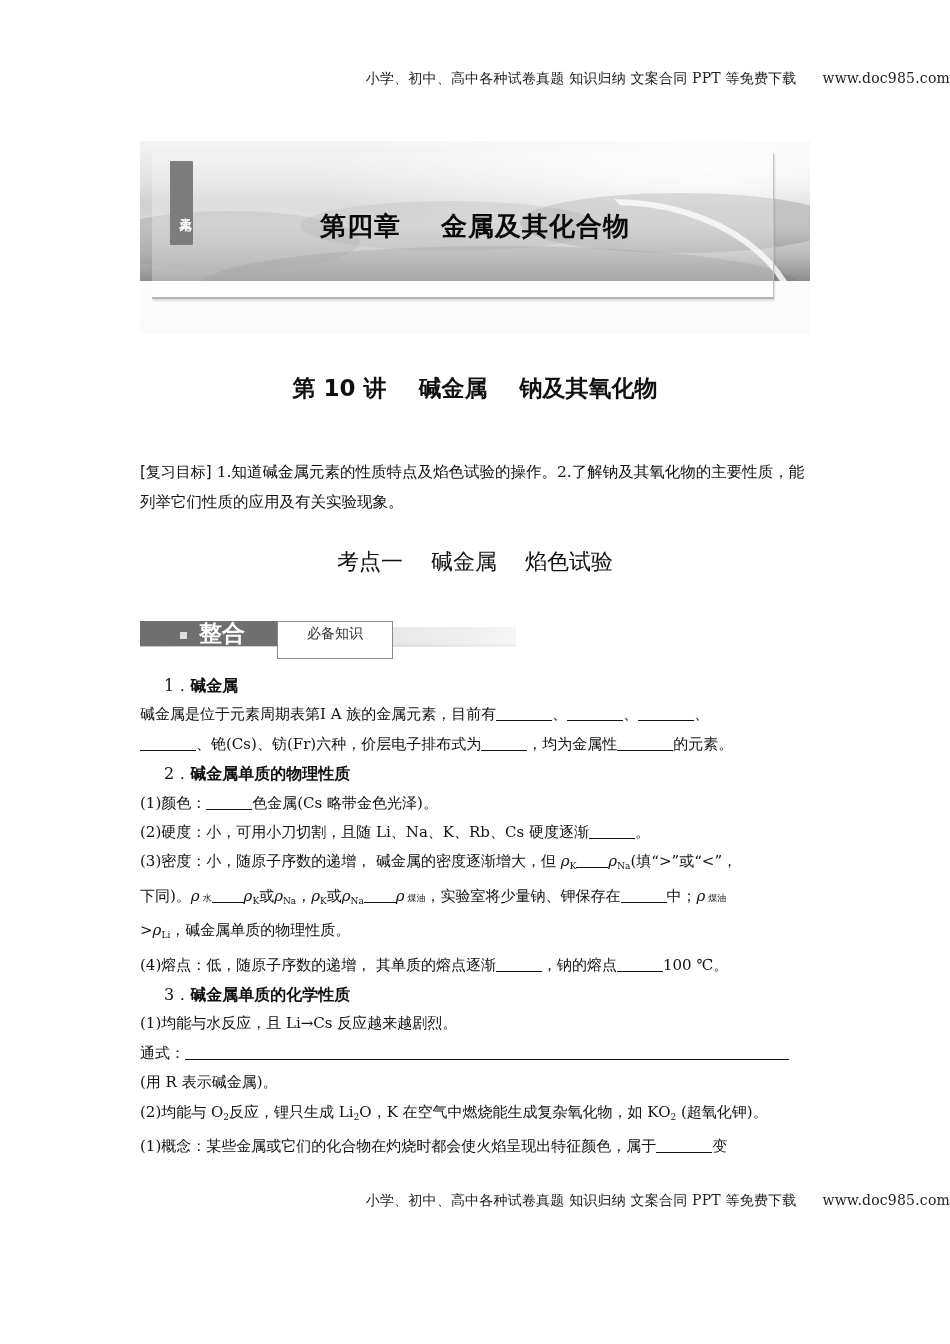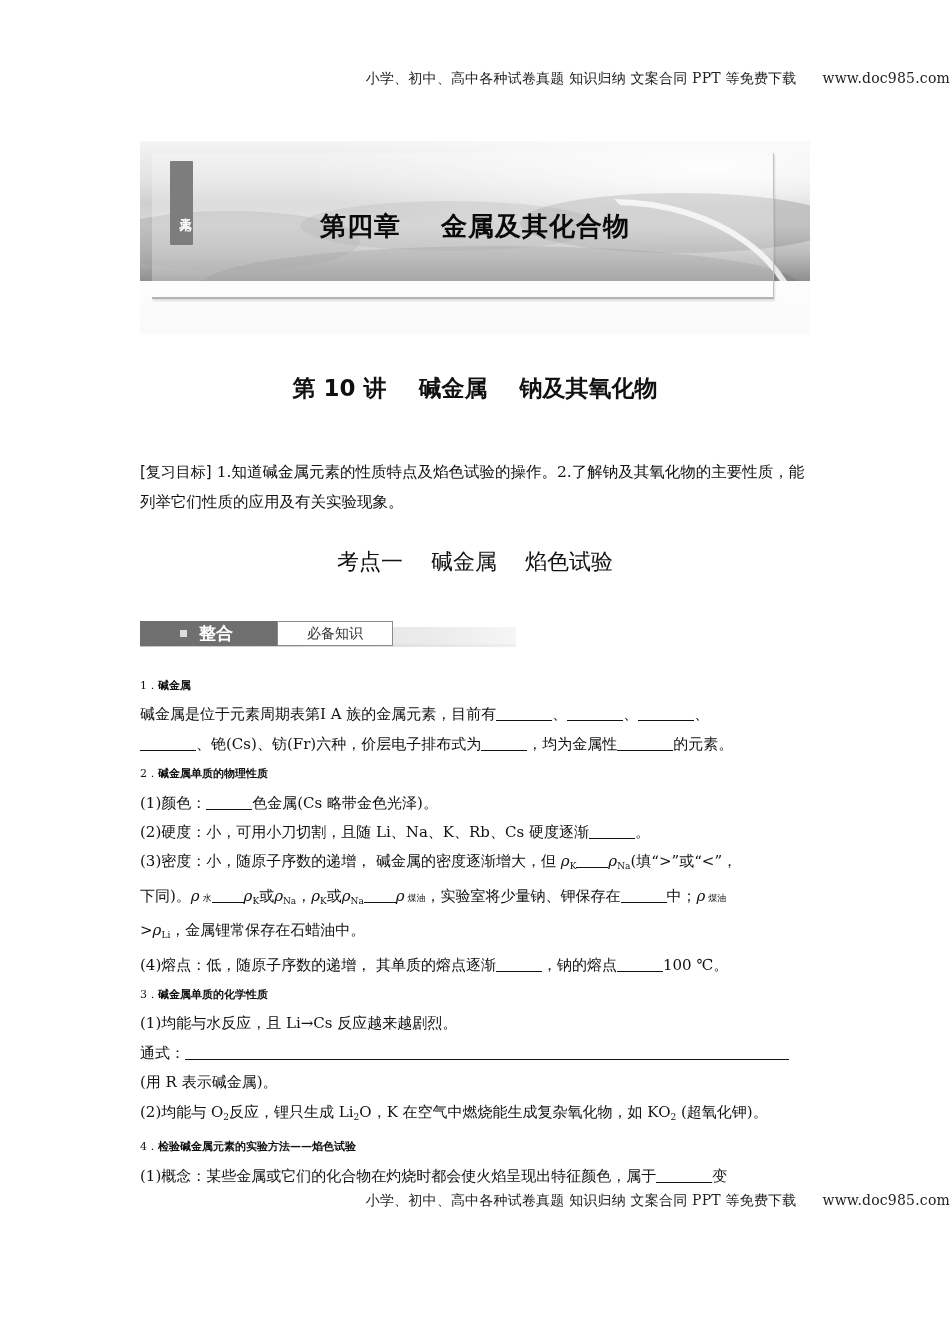--- a/index.html
+++ b/index.html
@@ -75,34 +75,34 @@
     
     .tabbar { left: 140px; top: 621px; width: 376px; height: 30px; }
     .tabbar-bg {
       position: absolute; left: 0; top: 6px; width: 376px; height: 17px;
       background: linear-gradient(90deg, #d8d8d8, #ececec 80%, #f6f6f6);
     }
     .tabbar-line { position: absolute; left: 0; top: 23px; width: 376px; height: 3px; background: linear-gradient(90deg,#c4c4c4,#efefef); }
     .tab-dark {
       position: absolute; left: 0; top: 0; width: 137px; height: 25px;
       background: #6f6f6f; color: #fff; font-family: "DejaVu Sans", sans-serif;
-      font-weight: bold; font-size: 17px; line-height: 25px; padding-left: 40px;
+      font-weight: bold; font-size: 23px; line-height: 25px; padding-left: 40px;
     }
     .tab-dark .sq { display: inline-block; width: 7px; height: 7px; background: #ddd; margin-right: 12px; vertical-align: 2px; }
     .tab-light {
-      position: absolute; left: 137px; top: 0; width: 116px; height: 25px;
+      position: absolute; left: 137px; top: 0; width: 116px; height: 38px;
       background: #fff; border: 1px solid #8a8a8a; color: #333;
       font-family: "DejaVu Sans", sans-serif; font-size: 14px; line-height: 23px; text-align: center;
     }
 
     .body-text {
       left: 140px; width: 672px; top: 671px; font-size: 15px; line-height: 29.4px;
     }
     .body-text p { white-space: nowrap; }
-    .body-text .h { font-family: "DejaVu Sans", sans-serif; font-weight: bold; font-size: 11px; }
+    .body-text .h { font-family: "DejaVu Sans", sans-serif; font-weight: bold; font-size: 16px; margin-left: 24px; }
     .body-text .h .num { font-family: "DejaVu Serif", serif; font-weight: normal; }
     .blank { display: inline-block; border-bottom: 1px solid #111; height: 15px; vertical-align: -2px; }
     .b8 { width: 56px; } .b6 { width: 46px; } .b4 { width: 32px; } .b-long { width: 604px; }
     sub { font-size: 9px; vertical-align: -3px; }
     .tiny { font-size: 9px; }
     .rho { font-style: italic; }
   </style>
 </head>
 <body>
 
@@ -142,28 +142,27 @@
 <div class="abs body-text">
   <p class="h"><span class="num">1．</span><span>碱金属</span></p>
   <p><span>碱金属是位于元素周期表第Ⅰ A 族的金属元素，目前有</span><span class="blank b8"></span><span>、</span><span class="blank b8"></span><span>、</span><span class="blank b8"></span><span>、</span></p>
   <p><span class="blank b8"></span><span>、铯(Cs)、钫(Fr)六种，价层电子排布式为</span><span class="blank b6"></span><span>，均为金属性</span><span class="blank b8"></span><span>的元素。</span></p>
 
   <p class="h"><span class="num">2．</span><span>碱金属单质的物理性质</span></p>
   <p><span>(1)颜色：</span><span class="blank b6"></span><span>色金属(Cs 略带金色光泽)。</span></p>
   <p><span>(2)硬度：小，可用小刀切割，且随 Li、Na、K、Rb、Cs 硬度逐渐</span><span class="blank b6"></span><span>。</span></p>
   <p><span>(3)密度：小，随原子序数的递增，  碱金属的密度逐渐增大，但 </span><span class="rho">ρ</span><sub>K</sub><span class="blank b4"></span><span class="rho">ρ</span><sub>Na</sub><span>(填“&gt;”或“&lt;”，</span></p>
   <p><span>下同)。</span><span class="rho">ρ</span><span class="tiny"> </span><span class="tiny">水</span><span class="blank b4"></span><span class="rho">ρ</span><sub>K</sub><span>或</span><span class="rho">ρ</span><sub>Na</sub><span>，</span><span class="rho">ρ</span><sub>K</sub><span>或</span><span class="rho">ρ</span><sub>Na</sub><span class="blank b4"></span><span class="rho">ρ</span><span class="tiny"> </span><span class="tiny">煤油</span><span>，实验室将少量钠、钾保存在</span><span class="blank b6"></span><span>中；</span><span class="rho">ρ</span><span class="tiny"> </span><span class="tiny">煤油</span></p>
-  <p><span>&gt;</span><span class="rho">ρ</span><sub>Li</sub><span>，金属锂常保存在石蜡油中。</span></p>
+  <p><span>&gt;</span><span class="rho">ρ</span><sub>Li</sub><span>，碱金属单质的物理性质。</span></p>
   <p><span>(4)熔点：低，随原子序数的递增，  其单质的熔点逐渐</span><span class="blank b6"></span><span>，钠的熔点</span><span class="blank b6"></span><span>100 ℃。</span></p>
 
   <p class="h"><span class="num">3．</span><span>碱金属单质的化学性质</span></p>
   <p>(1)均能与水反应，且 Li→Cs 反应越来越剧烈。</p>
   <p><span>通式：</span><span class="blank b-long"></span></p>
   <p>(用 R 表示碱金属)。</p>
   <p><span>(2)均能与 O</span><sub>2</sub><span>反应，锂只生成 Li</span><sub>2</sub><span>O，K 在空气中燃烧能生成复杂氧化物，如 KO</span><sub>2</sub><span> (超氧化钾)。</span></p>
 
-  <p class="h"><span class="num">4．</span><span>检验碱金属元素的实验方法——焰色试验</span></p>
   <p><span>(1)概念：某些金属或它们的化合物在灼烧时都会使火焰呈现出特征颜色，属于</span><span class="blank b8"></span><span>变</span></p>
 </div>
 
 <div class="abs footer">
   <span>小学、初中、高中各种试卷真题  知识归纳  文案合同  PPT 等免费下载</span><span class="url">www.doc985.com</span>
 </div>
 
 </body></html>

